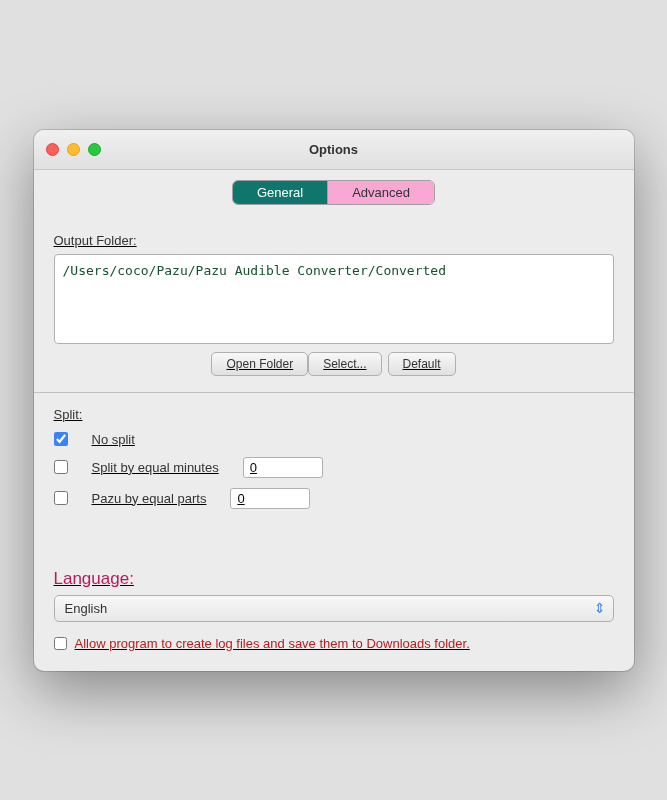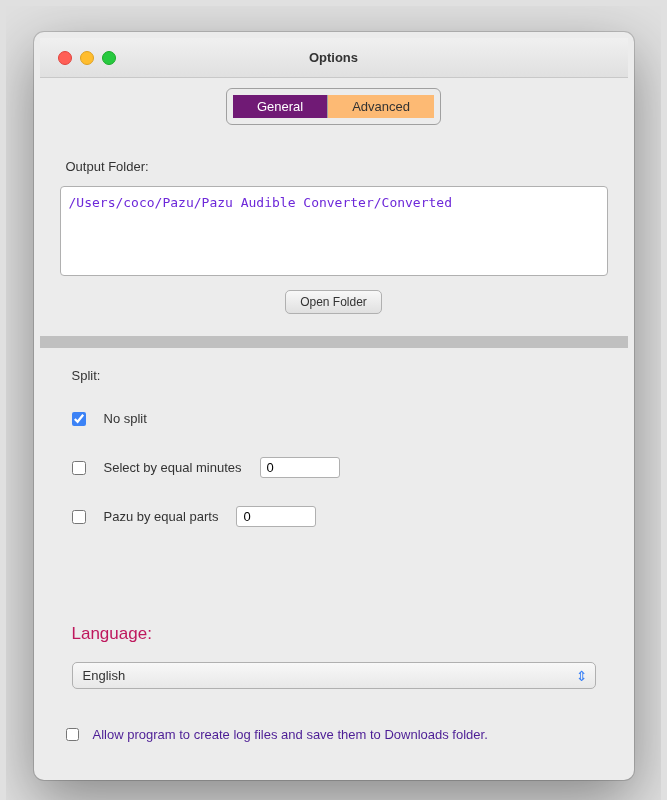--- a/index.html
+++ b/index.html
@@ -1,18 +1,18 @@
 <!DOCTYPE html>
 <html><head>
   <meta charset="utf-8">
   <style>
     * {
       box-sizing: border-box;
       margin: 0;
-      padding: 6px;
+      padding: 0;
     }
 
     body {
       background: #e0e0e0;
       display: flex;
       justify-content: center;
       align-items: center;
       min-height: 800px;
       font-family: -apple-system, BlinkMacSystemFont, 'Helvetica Neue', Arial, sans-serif;
       font-size: 13px;
@@ -83,54 +83,55 @@
       display: flex;
       border: 1px solid #a0a0a0;
       border-radius: 6px;
       overflow: hidden;
     }
 
     .tab {
       padding: 4px 24px;
       font-size: 13px;
       cursor: pointer;
-      background: #fdba74;
+      background: #f9a8d4;
       color: #333;
       border: none;
       outline: none;
     }
 
     .tab.active {
-      background: #701a75;
+      background: #0f766e;
       color: white;
     }
 
     .tab:first-child {
       border-right: 1px solid #a0a0a0;
     }
 
     .content {
       padding: 16px 20px 20px;
+      text-decoration: underline;
     }
 
     .section-label {
       font-size: 13px;
       color: #333;
       margin-bottom: 6px;
     }
 
     .output-folder-box {
       background: white;
       border: 1px solid #b0b0b0;
       border-radius: 4px;
       padding: 8px;
       height: 90px;
       width: 100%;
       font-size: 13px;
-      color: #6d28d9;
+      color: #14532d;
       resize: none;
       outline: none;
       vertical-align: top;
       overflow: auto;
     }
 
     .folder-buttons {
       display: flex;
       justify-content: center;
       margin-top: 8px;
@@ -166,21 +167,21 @@
     .split-label {
       font-size: 13px;
       color: #333;
       margin-bottom: 10px;
     }
 
     .checkbox-row {
       display: flex;
       align-items: center;
       margin-bottom: 10px;
-      gap: 12px;
+      gap: 24px;
     }
 
     .checkbox-row input[type="checkbox"] {
       width: 14px;
       height: 14px;
       cursor: pointer;
       accent-color: #3b82f6;
     }
 
     .checkbox-label {
@@ -246,21 +247,21 @@
 
     .log-checkbox-row {
       display: flex;
       align-items: center;
       margin-top: 14px;
       gap: 8px;
     }
 
     .log-label {
       font-size: 13px;
-      color: #4c1d95;
+      color: #b91c1c;
     }
 
     .no-split-checked {
       accent-color: #3b82f6;
     }
   </style>
 </head>
 <body>
 
 <div class="window">
@@ -283,37 +284,41 @@
 
   <div class="content">
 
     
     <div class="section-label">Output Folder:</div>
     <textarea class="output-folder-box" style="">/Users/coco/Pazu/Pazu Audible Converter/Converted</textarea>
 
     
     <div class="folder-buttons">
       <button class="btn">Open Folder</button>
+      <div class="btn-group-right">
+        <button class="btn">Select...</button>
+        <button class="btn">Default</button>
+      </div>
     </div>
 
     
     <div class="divider"></div>
 
     
     <div class="split-section">
       <div class="split-label">Split:</div>
 
       <div class="checkbox-row">
         <input type="checkbox" class="no-split-checked" checked="" style="">
         <span class="checkbox-label">No split</span>
       </div>
 
       <div class="checkbox-row">
         <input type="checkbox" style="">
-        <span class="checkbox-label">Select by equal minutes</span>
+        <span class="checkbox-label">Split by equal minutes</span>
         <input type="text" class="number-input" value="0" style="">
       </div>
 
       <div class="checkbox-row">
         <input type="checkbox" style="">
         <span class="checkbox-label">Pazu by equal parts</span>
         <input type="text" class="number-input" value="0" style="">
       </div>
 
 

